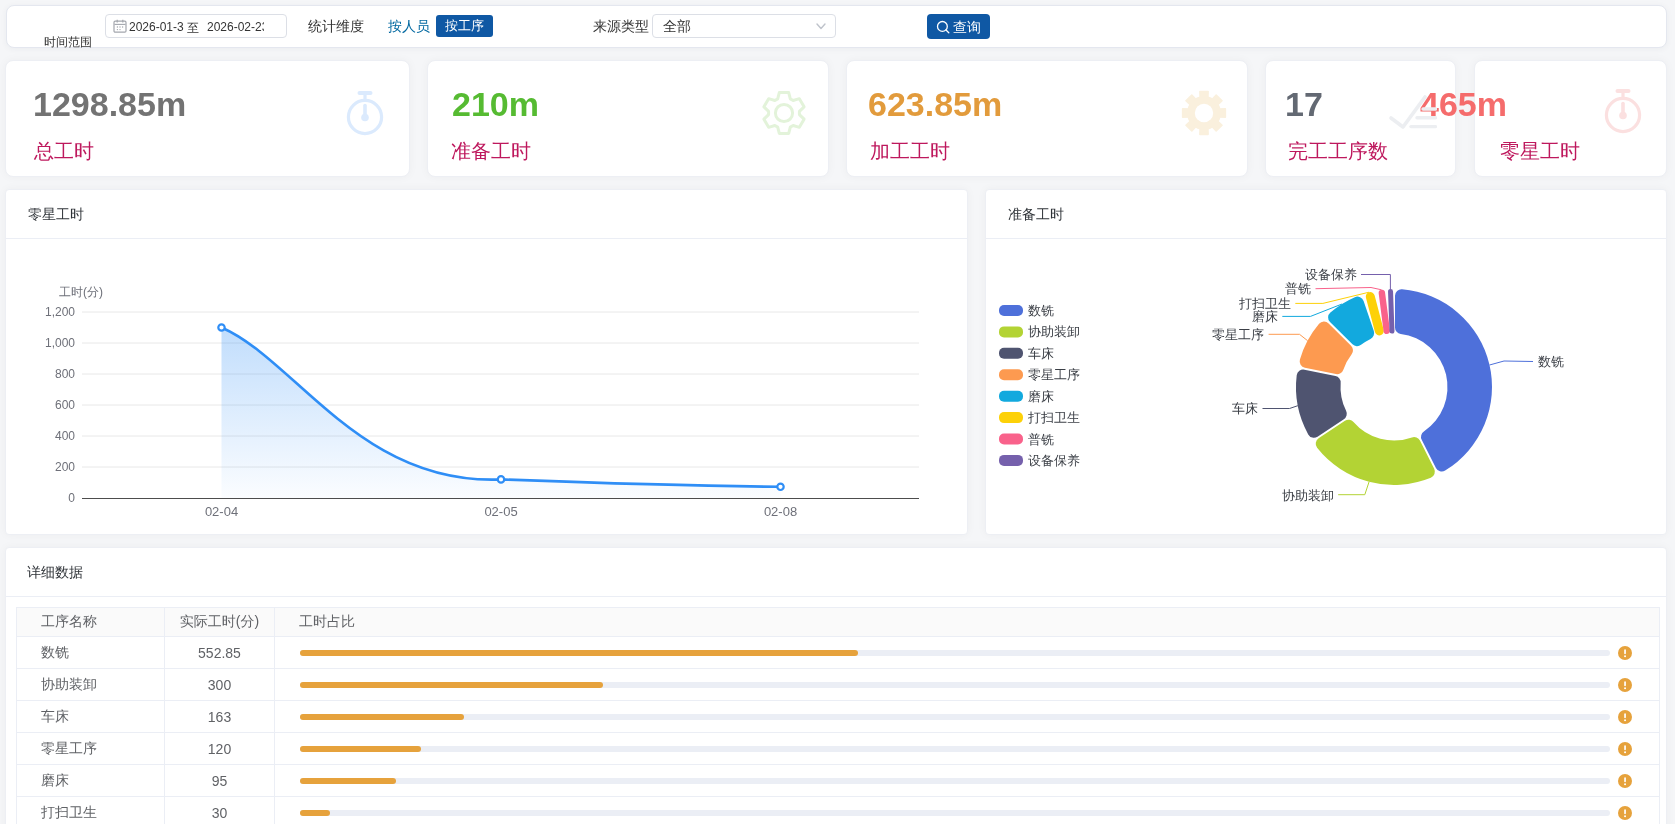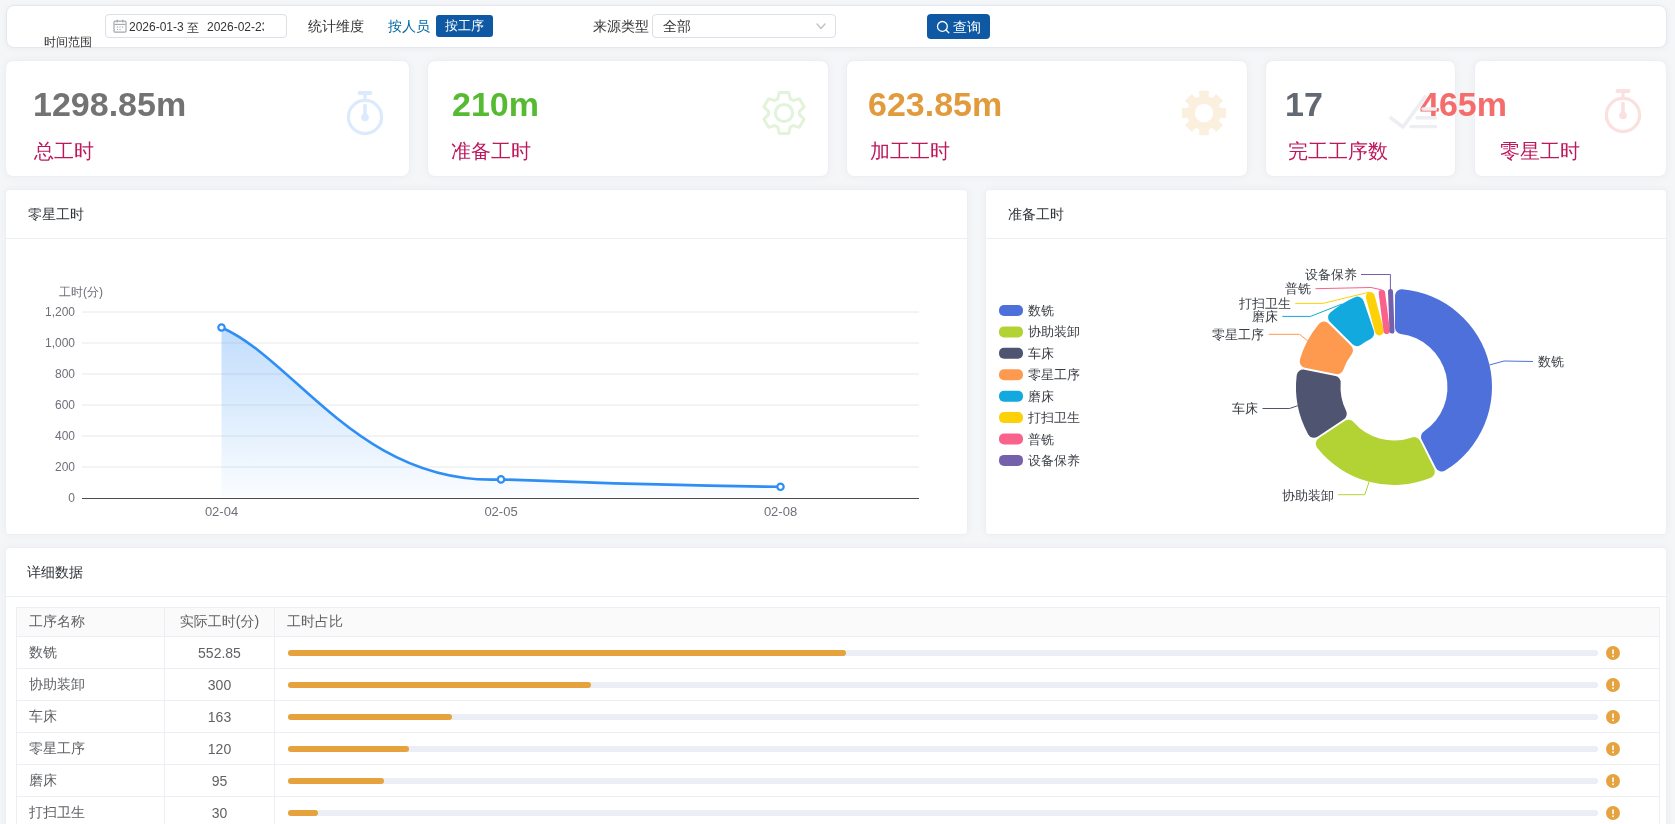--- a/index.html
+++ b/index.html
@@ -4,21 +4,21 @@
 * {margin:0;padding:0;box-sizing:border-box}
 html,body {width:1675px;height:824px;background:#f5f6f8;font-family:"Liberation Sans",sans-serif;position:relative;overflow:hidden}
 .abs {position:absolute}
 .card {position:absolute;top:60px;height:117px;background:#fff;border:1px solid #edeff4;border-radius:8px;box-shadow:0 0 10px rgba(30,40,60,.04)}
 .panel {position:absolute;background:#fff;border:1px solid #edeff4;border-radius:4px;box-shadow:0 0 10px rgba(30,40,60,.04)}
 .ptitle {position:absolute;left:22px;top:0;height:48px;line-height:48px;font-size:14px;color:#2f3338}
 .phead {position:absolute;left:0;top:48px;right:0;border-top:1px solid #ebeef5}
 .num {position:absolute;top:87px;font-weight:bold;font-size:34px;line-height:34px}
 .clabel {position:absolute;top:138px;font-size:20px;color:#be185d}
 table.dt {border-collapse:collapse;table-layout:fixed;width:1644px;font-size:14px;color:#606266}
-table.dt th, table.dt td {border:1px solid #ebeef5;font-weight:normal;text-align:left;padding:0 0 0 12px;height:32px}
+table.dt th, table.dt td {border:1px solid #ebeef5;font-weight:normal;text-align:left;padding:0 0 0 24px;height:32px}
 table.dt th {background:#fafafa;height:29px;color:#606266}
 table.dt td.c2, table.dt th.c2 {text-align:center;padding:0}
 .pwrap {position:relative;height:14px}
 .ptrack {position:absolute;left:1px;top:4px;width:1310px;height:6px;border-radius:3px;background:#ebeef5}
 .pfill {height:6px;border-radius:3px;background:#e6a23c}
 .picon {position:absolute;left:1319px;top:0}
 </style></head>
 <body>
 
 <div class="abs" style="left:6px;top:5px;width:1661px;height:43px;background:#fff;border:1px solid #e4e7ef;border-radius:8px;box-shadow:0 1px 6px rgba(40,50,70,.05)"></div>

